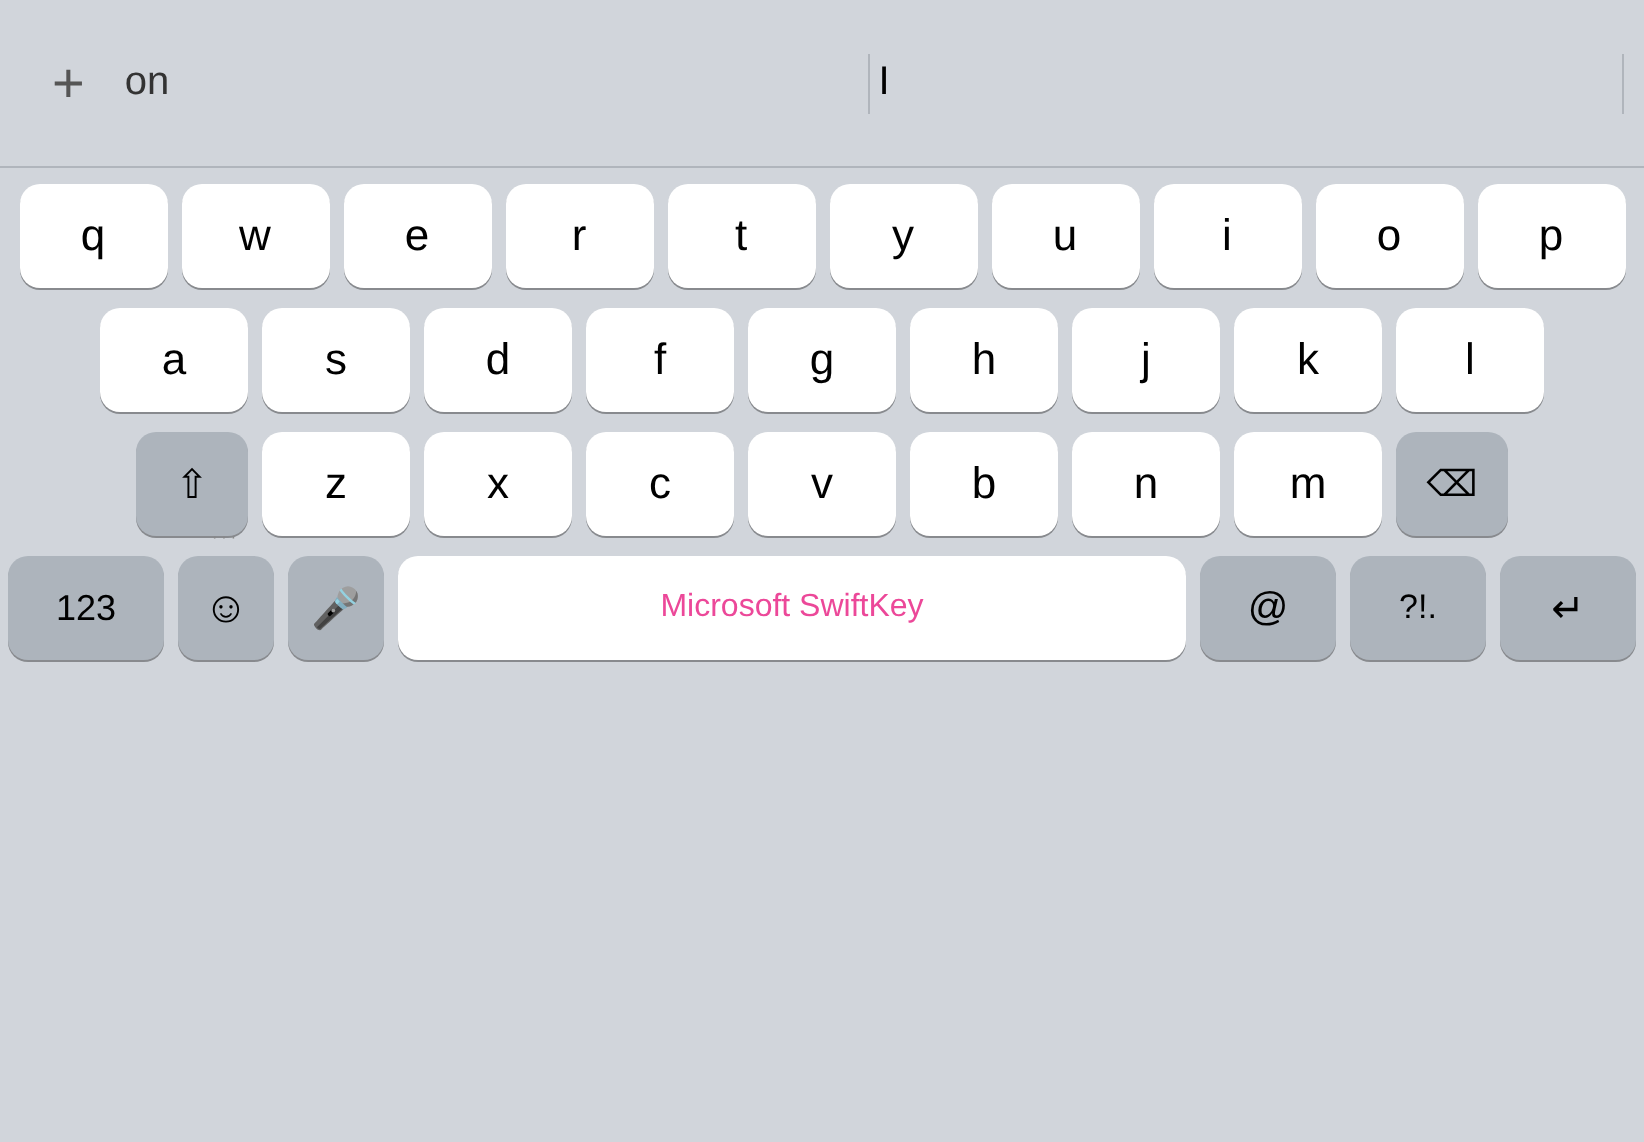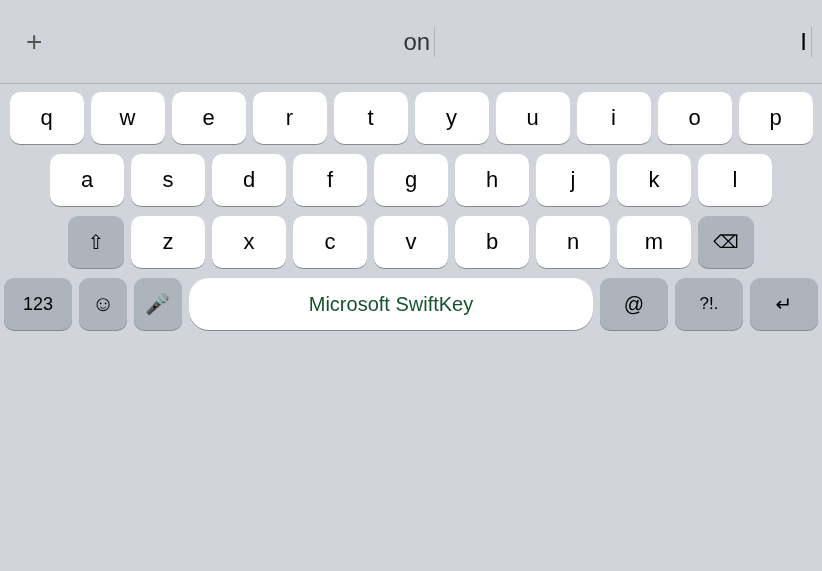--- a/index.html
+++ b/index.html
@@ -40,22 +40,22 @@
     }
 
     .autocomplete-divider {
       width: 1px;
       height: 30px;
       background: #b0b5bc;
     }
 
     .autocomplete-word {
       flex: 1;
-      text-align: right;
-      font-size: 24px;
+      text-align: left;
+      font-size: 20px;
       color: #333;
       padding: 8px 4px;
       cursor: pointer;
     }
 
     .autocomplete-word.center {
       font-weight: 500;
       color: #000;
     }
 
@@ -118,43 +118,42 @@
       width: 56px;
       font-size: 18px;
     }
 
     
     .key-row-4 {
       gap: 7px;
     }
 
     .key.numbers {
-      width: 68px;
+      width: 78px;
       font-size: 18px;
       background: #adb4bc;
     }
 
     .key.emoji {
       width: 48px;
       font-size: 22px;
       background: #adb4bc;
     }
 
     .key.mic {
       width: 48px;
       font-size: 20px;
       background: #adb4bc;
     }
 
     .key.space {
       flex: 1;
-      font-size: 20px;
-      color: #14532d;
+      font-size: 16px;
+      color: #ec4899;
       background: #ffffff;
-      border-radius: 20px;
     }
 
     .key.at {
       width: 68px;
       font-size: 20px;
       background: #adb4bc;
     }
 
     .key.punctuation {
       width: 68px;

